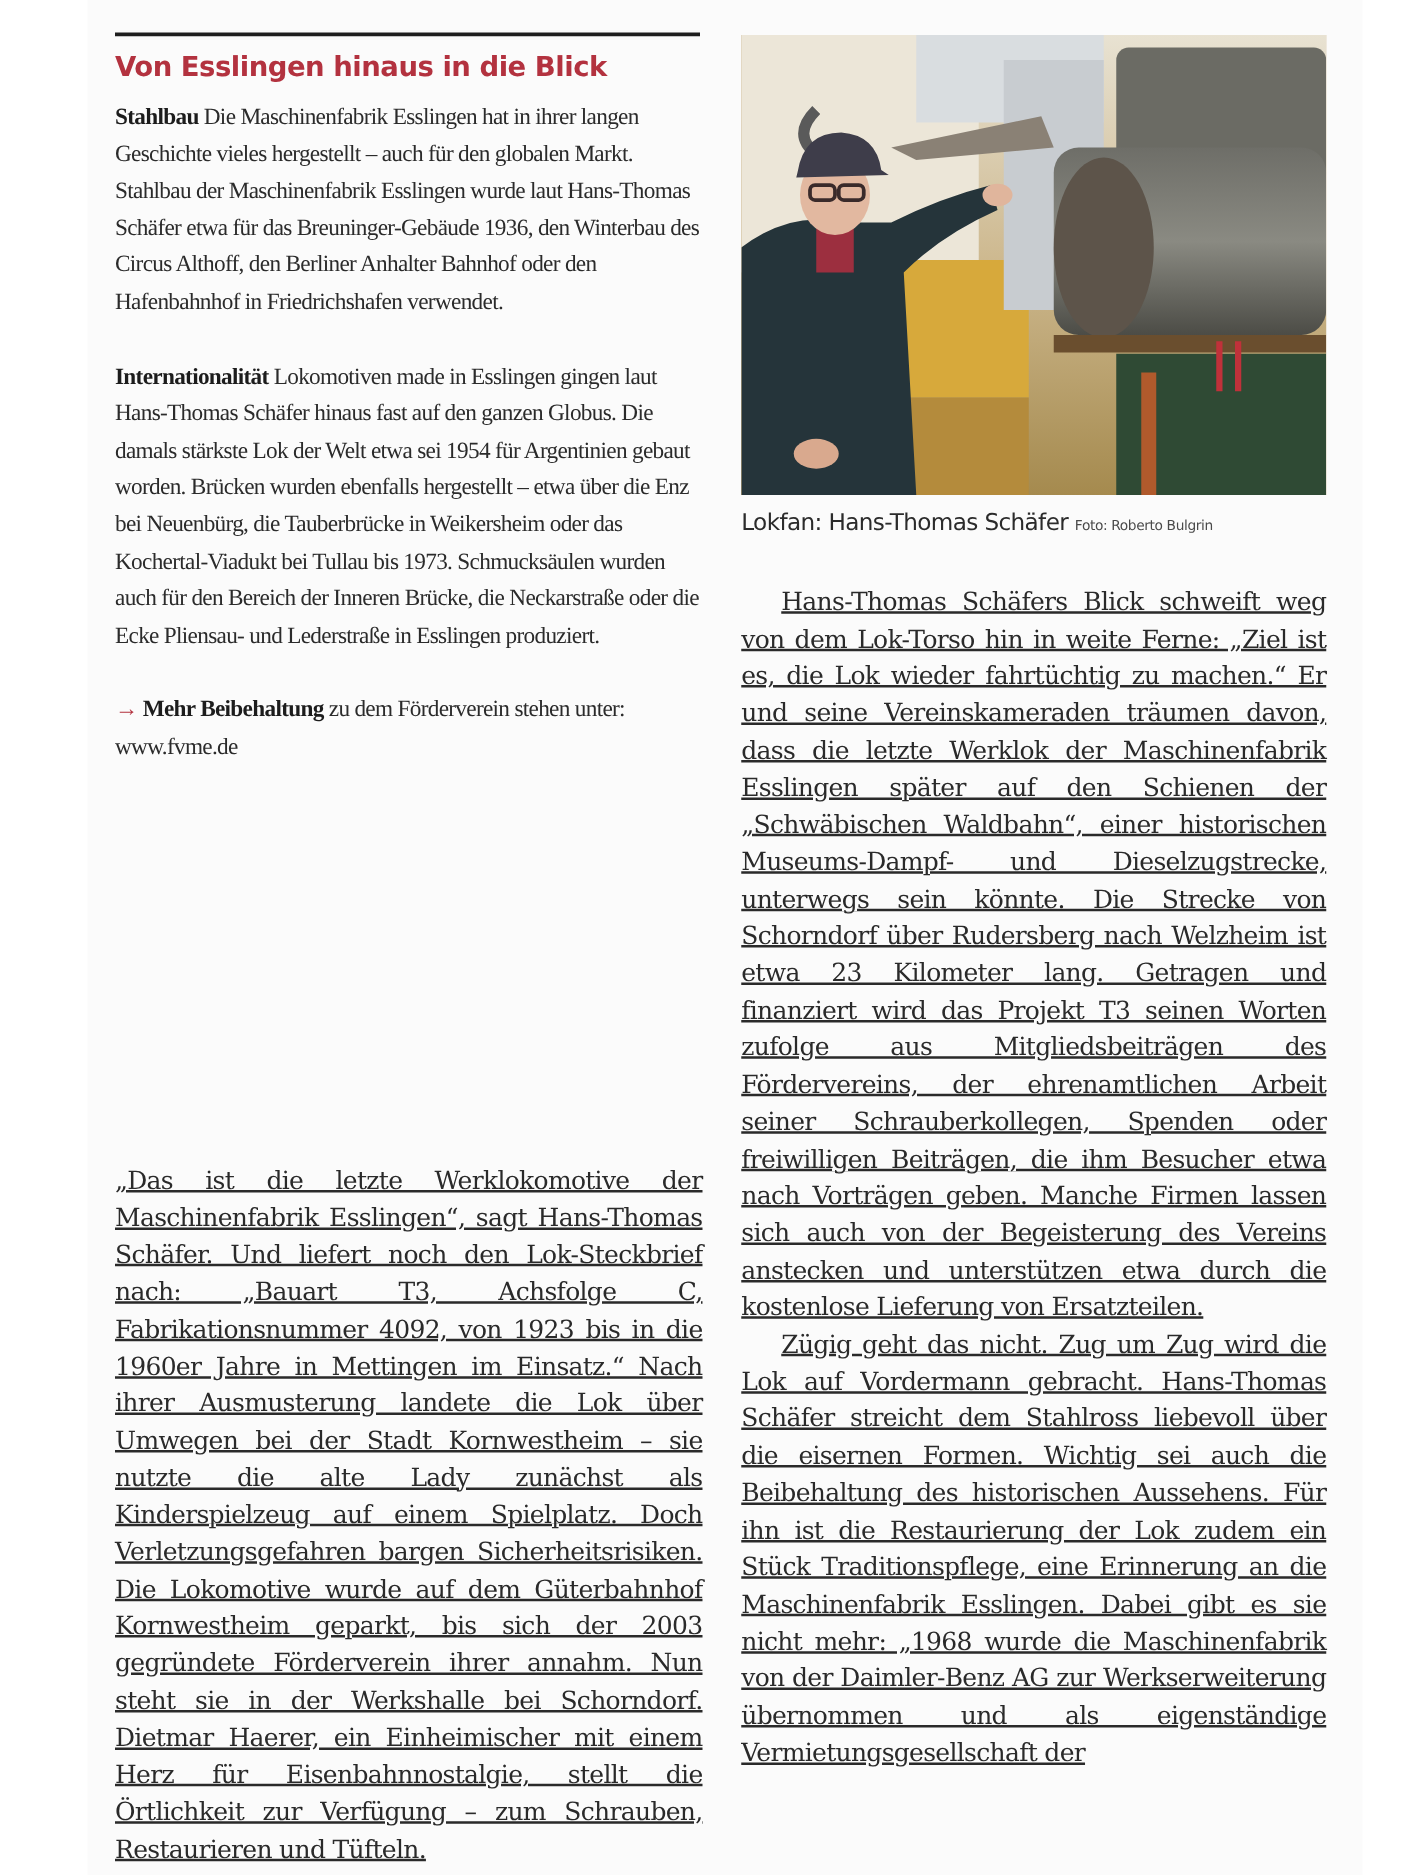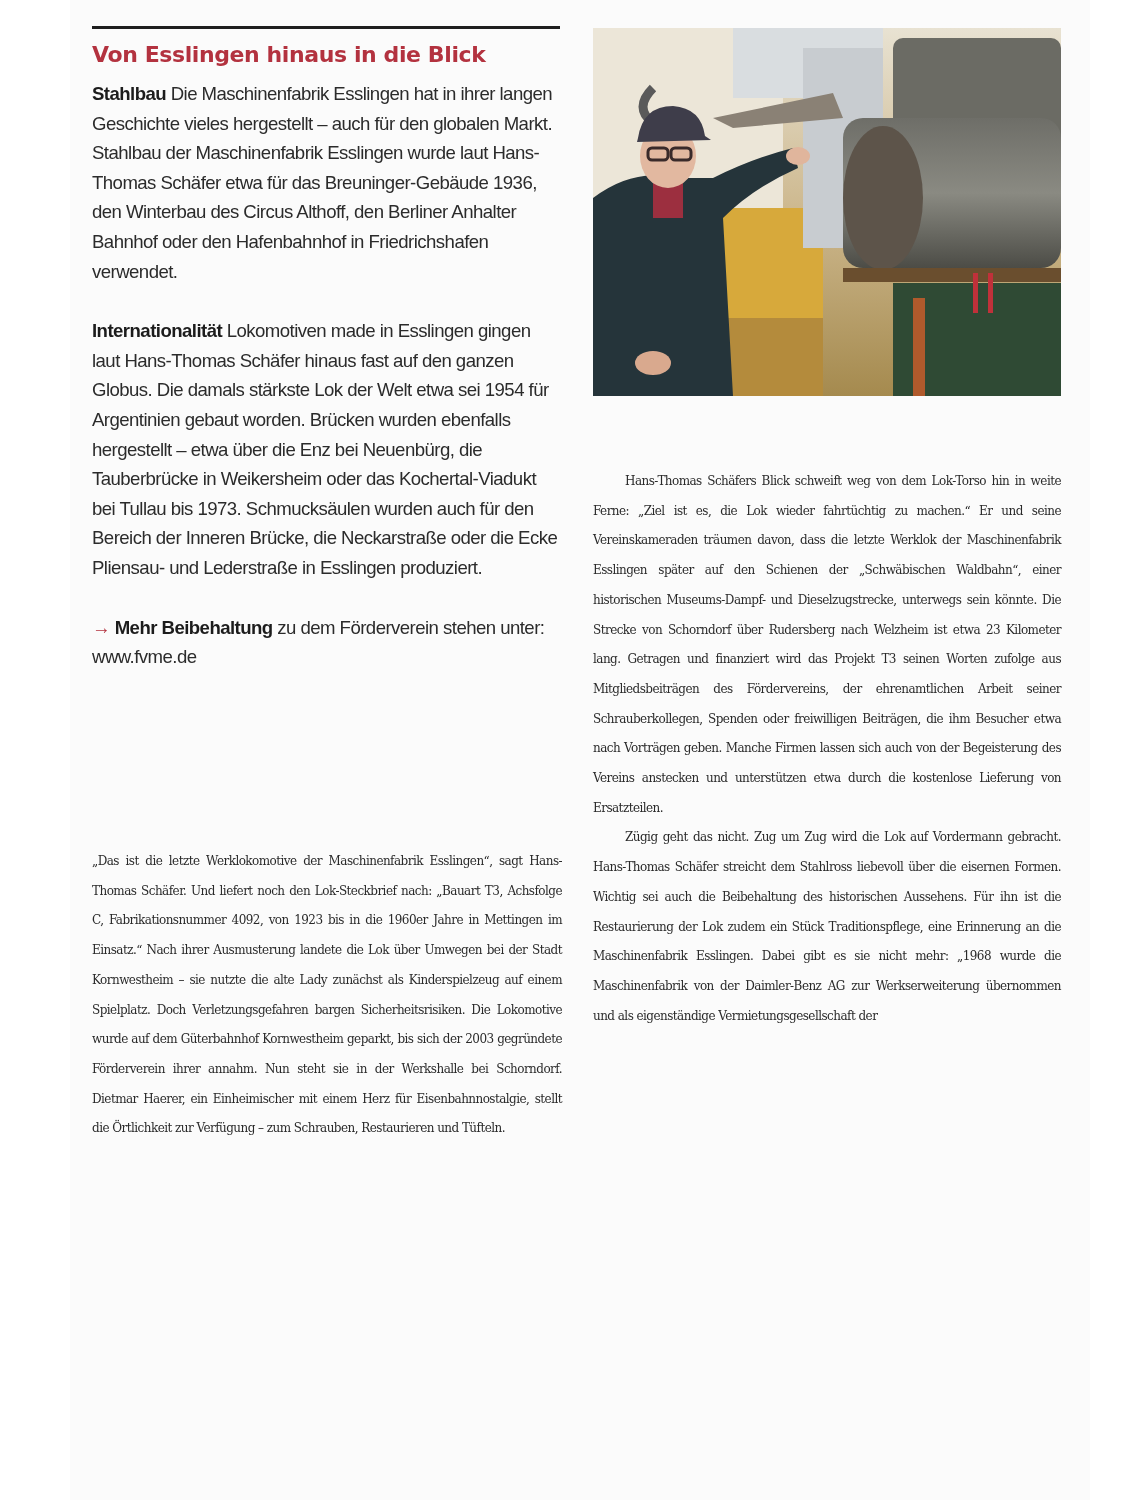--- a/index.html
+++ b/index.html
@@ -13,32 +13,32 @@
       position: absolute; left: 92px; top: 26px; width: 468px;
     }
     .rule {
       height: 3px; background: #1e1e1e; width: 468px; margin-bottom: 10px;
     }
     .box-title {
       font-family: "DejaVu Sans", sans-serif; font-weight: bold; color: #b3323f;
       font-size: 22px; line-height: 32px; letter-spacing: -0.4px; margin: 0 0 8px 0;
     }
     .info {
-      font-family: Liberation Sans, sans-serif; color: #2b2b2b; font-size: 18.6px;
+      font-family: Liberation Serif, serif; color: #2b2b2b; font-size: 18.6px;
       line-height: 29.6px; letter-spacing: -0.55px; margin: 0;
     }
     .info b { color: #1c1c1c; }
     .info + .info { margin-top: 30px; }
     .more { margin-top: 30px; }
     .arrow { color: #b3323f; font-weight: bold; }
     .serif {
-      font-family: "DejaVu Serif", serif; color: #2a2a2a; font-size: 12px;
-      line-height: 29.7px; letter-spacing: -0.55px; text-align: justify; hyphens: manual; margin: 0;
+      font-family: "DejaVu Serif", serif; color: #2a2a2a; font-size: 20px;
+      line-height: 29.7px; letter-spacing: -0.55px; text-align: justify; hyphens: manual; margin: 0; text-decoration: underline;
     }
-    .left-body { position: absolute; left: 92px; top: 847px; width: 470px; }
+    .left-body { position: absolute; left: 92px; top: 930px; width: 470px; }
     .col-right { position: absolute; left: 593px; top: 28px; width: 468px; }
     .photo {
       width: 468px; height: 368px; position: relative; overflow: hidden; background: #c9b48a;
     }
     .caption {
       font-family: "DejaVu Sans", sans-serif; color: #2b2b2b; font-size: 18.5px;
       letter-spacing: -0.5px; margin-top: 12px; white-space: nowrap;
     }
     .credit { font-size: 11px; color: #4a4a4a; letter-spacing: -0.3px; }
     .right-body { position: absolute; left: 593px; top: 467px; width: 468px; }
@@ -96,18 +96,19 @@
       <path d="M0 170 Q40 140 80 150 L120 150 Q160 130 200 120 L205 140 Q160 160 130 190 L140 368 L0 368 Z" fill="#25343a"></path>
       <rect x="60" y="150" width="30" height="40" fill="#9c2f3f"></rect>
       <ellipse cx="75" cy="128" rx="28" ry="32" fill="#e2b8a0"></ellipse>
       <path d="M45 110 Q50 78 80 78 Q108 80 112 108 L118 112 L44 114 Z" fill="#3e3d4a"></path>
       <rect x="55" y="120" width="20" height="12" rx="4" fill="none" stroke="#3a2a2a" stroke-width="3"></rect>
       <rect x="78" y="120" width="20" height="12" rx="4" fill="none" stroke="#3a2a2a" stroke-width="3"></rect>
       <ellipse cx="205" cy="128" rx="12" ry="9" fill="#e0b59c"></ellipse>
       <ellipse cx="60" cy="335" rx="18" ry="12" fill="#d9a98e"></ellipse>
     </svg>
   </div>
+  <div class="caption"><span>Lokfan: Hans-Thomas Schäfer</span> <span class="credit">Foto: Roberto Bulgrin</span></div>
 </section>
 
 <section class="right-body">
   <p class="serif indent">Hans-Thomas Schäfers Blick schweift weg von dem Lok-Torso hin in weite Ferne: „Ziel ist es, die Lok wieder fahrtüchtig zu machen.“ Er und seine Vereinskameraden träumen davon, dass die letzte Werklok der Maschinenfabrik Esslingen später auf den Schienen der „Schwäbischen Waldbahn“, einer historischen Museums-Dampf- und Dieselzugstrecke, unterwegs sein könnte. Die Strecke von Schorndorf über Rudersberg nach Welzheim ist etwa 23 Kilometer lang. Getragen und finanziert wird das Projekt T3 seinen Worten zufolge aus Mitgliedsbeiträgen des Fördervereins, der ehrenamtlichen Arbeit seiner Schrauberkollegen, Spenden oder freiwilligen Beiträgen, die ihm Besucher etwa nach Vorträgen geben. Manche Firmen lassen sich auch von der Begeisterung des Vereins anstecken und unterstützen etwa durch die kostenlose Lieferung von Ersatzteilen.</p>
   <p class="serif indent">Zügig geht das nicht. Zug um Zug wird die Lok auf Vordermann gebracht. Hans-Thomas Schäfer streicht dem Stahlross liebevoll über die eisernen Formen. Wichtig sei auch die Beibehaltung des historischen Aussehens. Für ihn ist die Restaurierung der Lok zudem ein Stück Traditionspflege, eine Erinnerung an die Maschinenfabrik Esslingen. Dabei gibt es sie nicht mehr: „1968 wurde die Maschinenfabrik von der Daimler-Benz AG zur Werkserweiterung übernommen und als eigenständige Vermietungsgesellschaft der</p>
 </section>
 
 </body></html>

